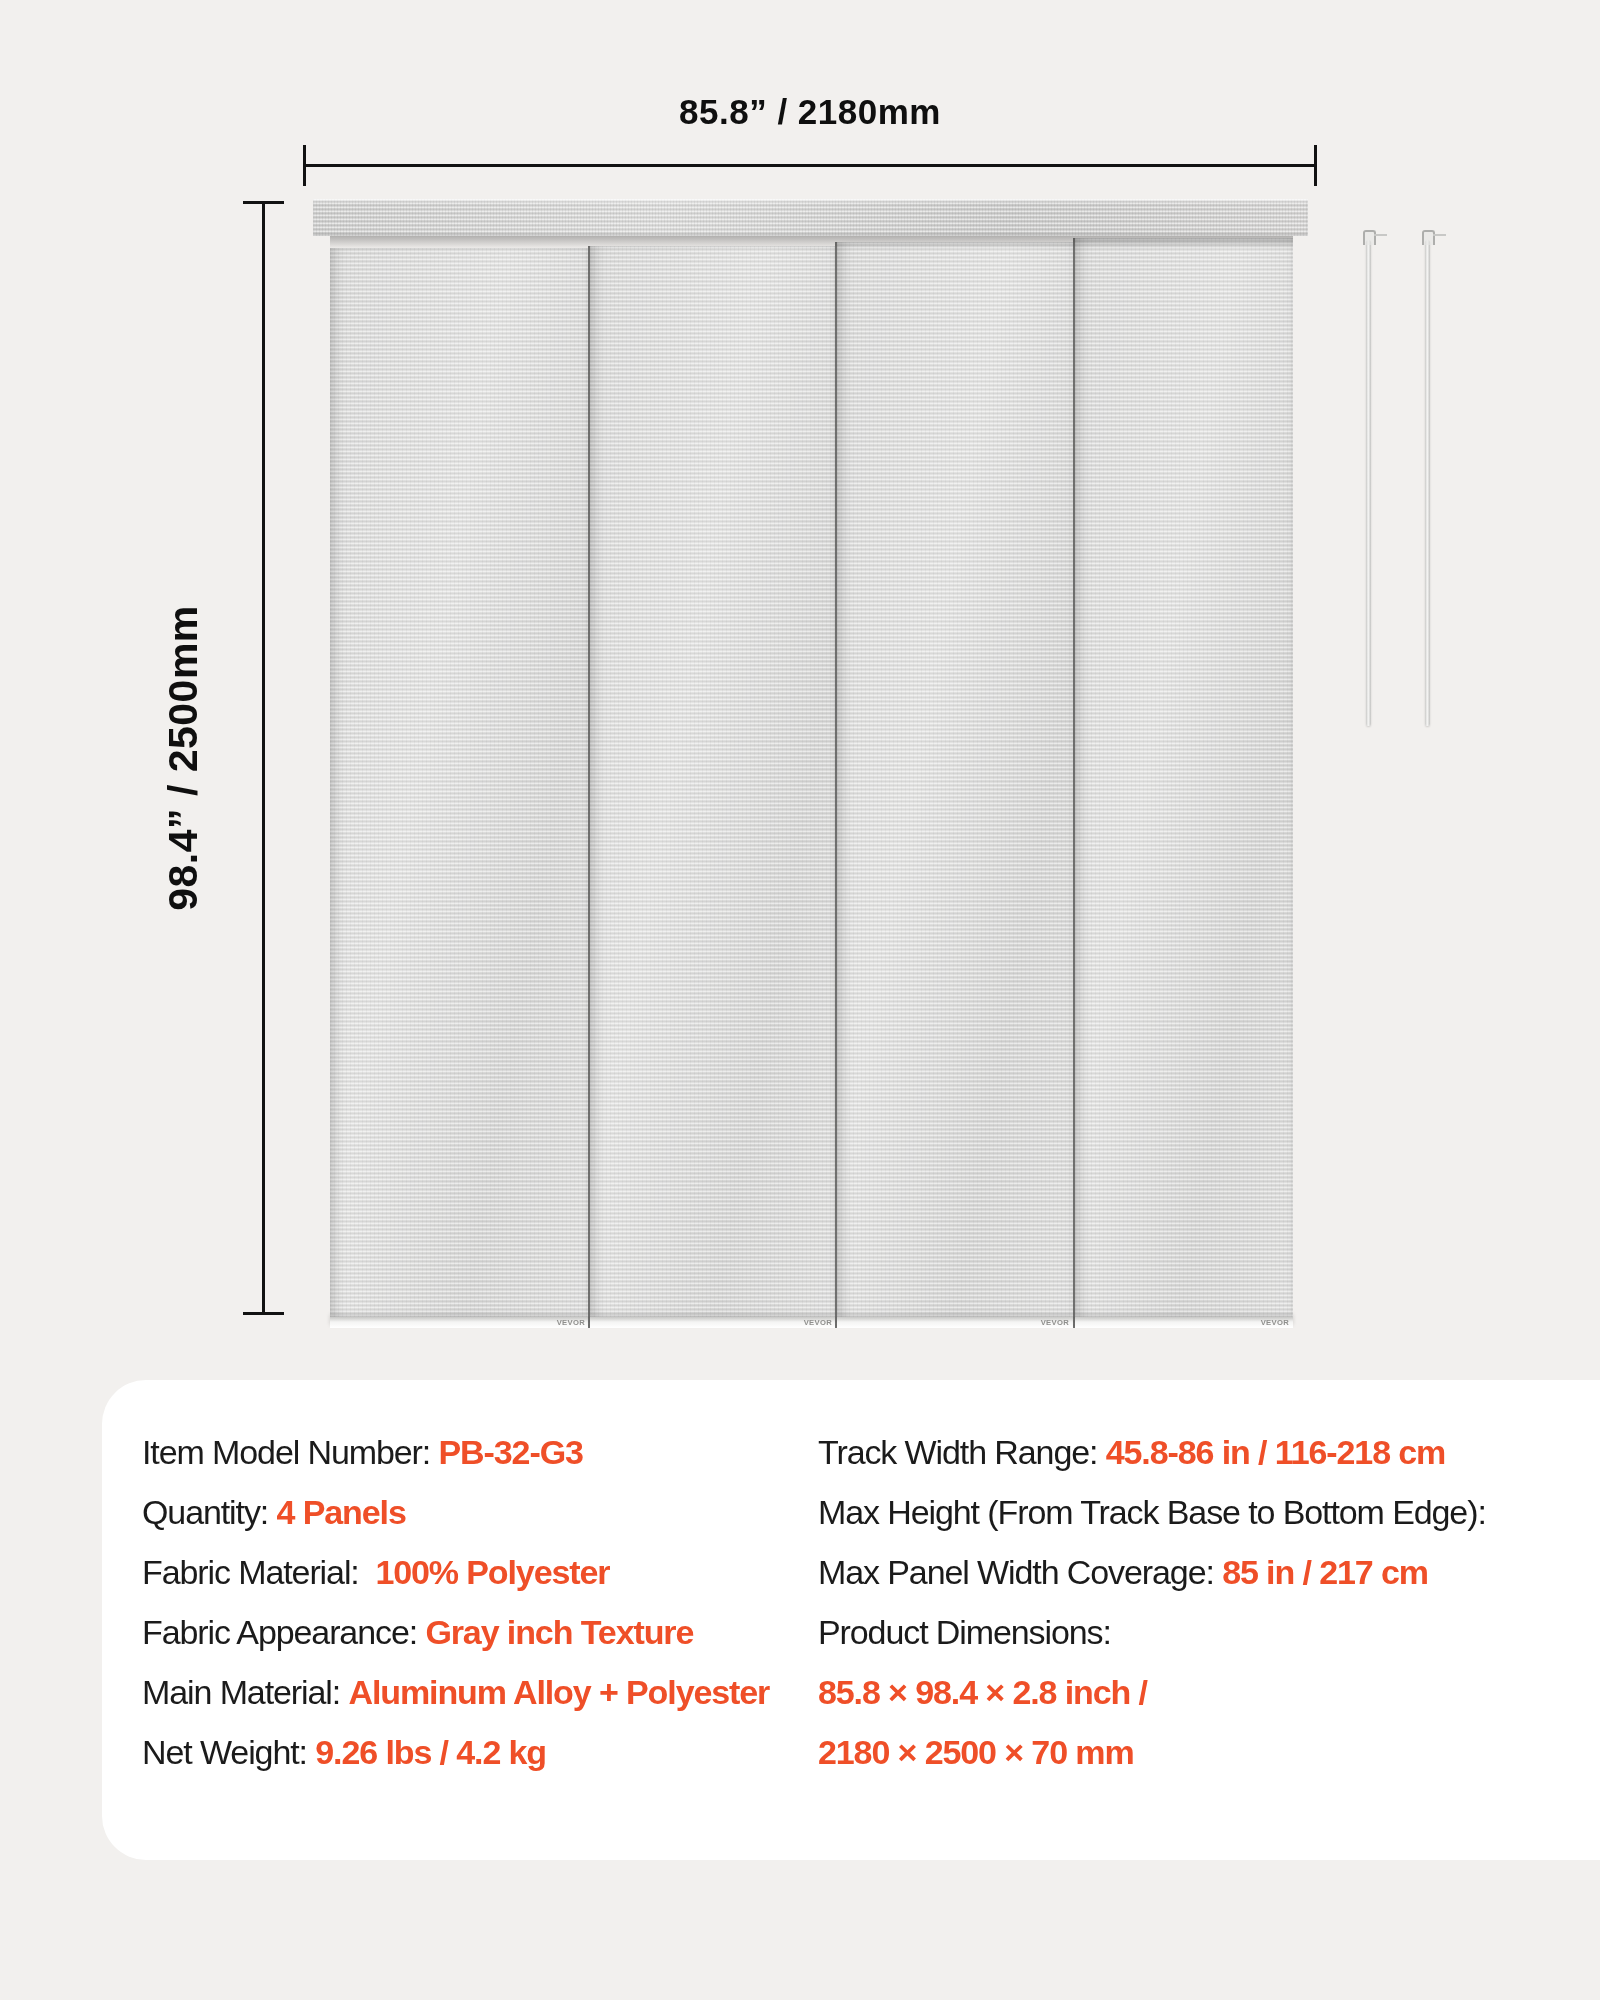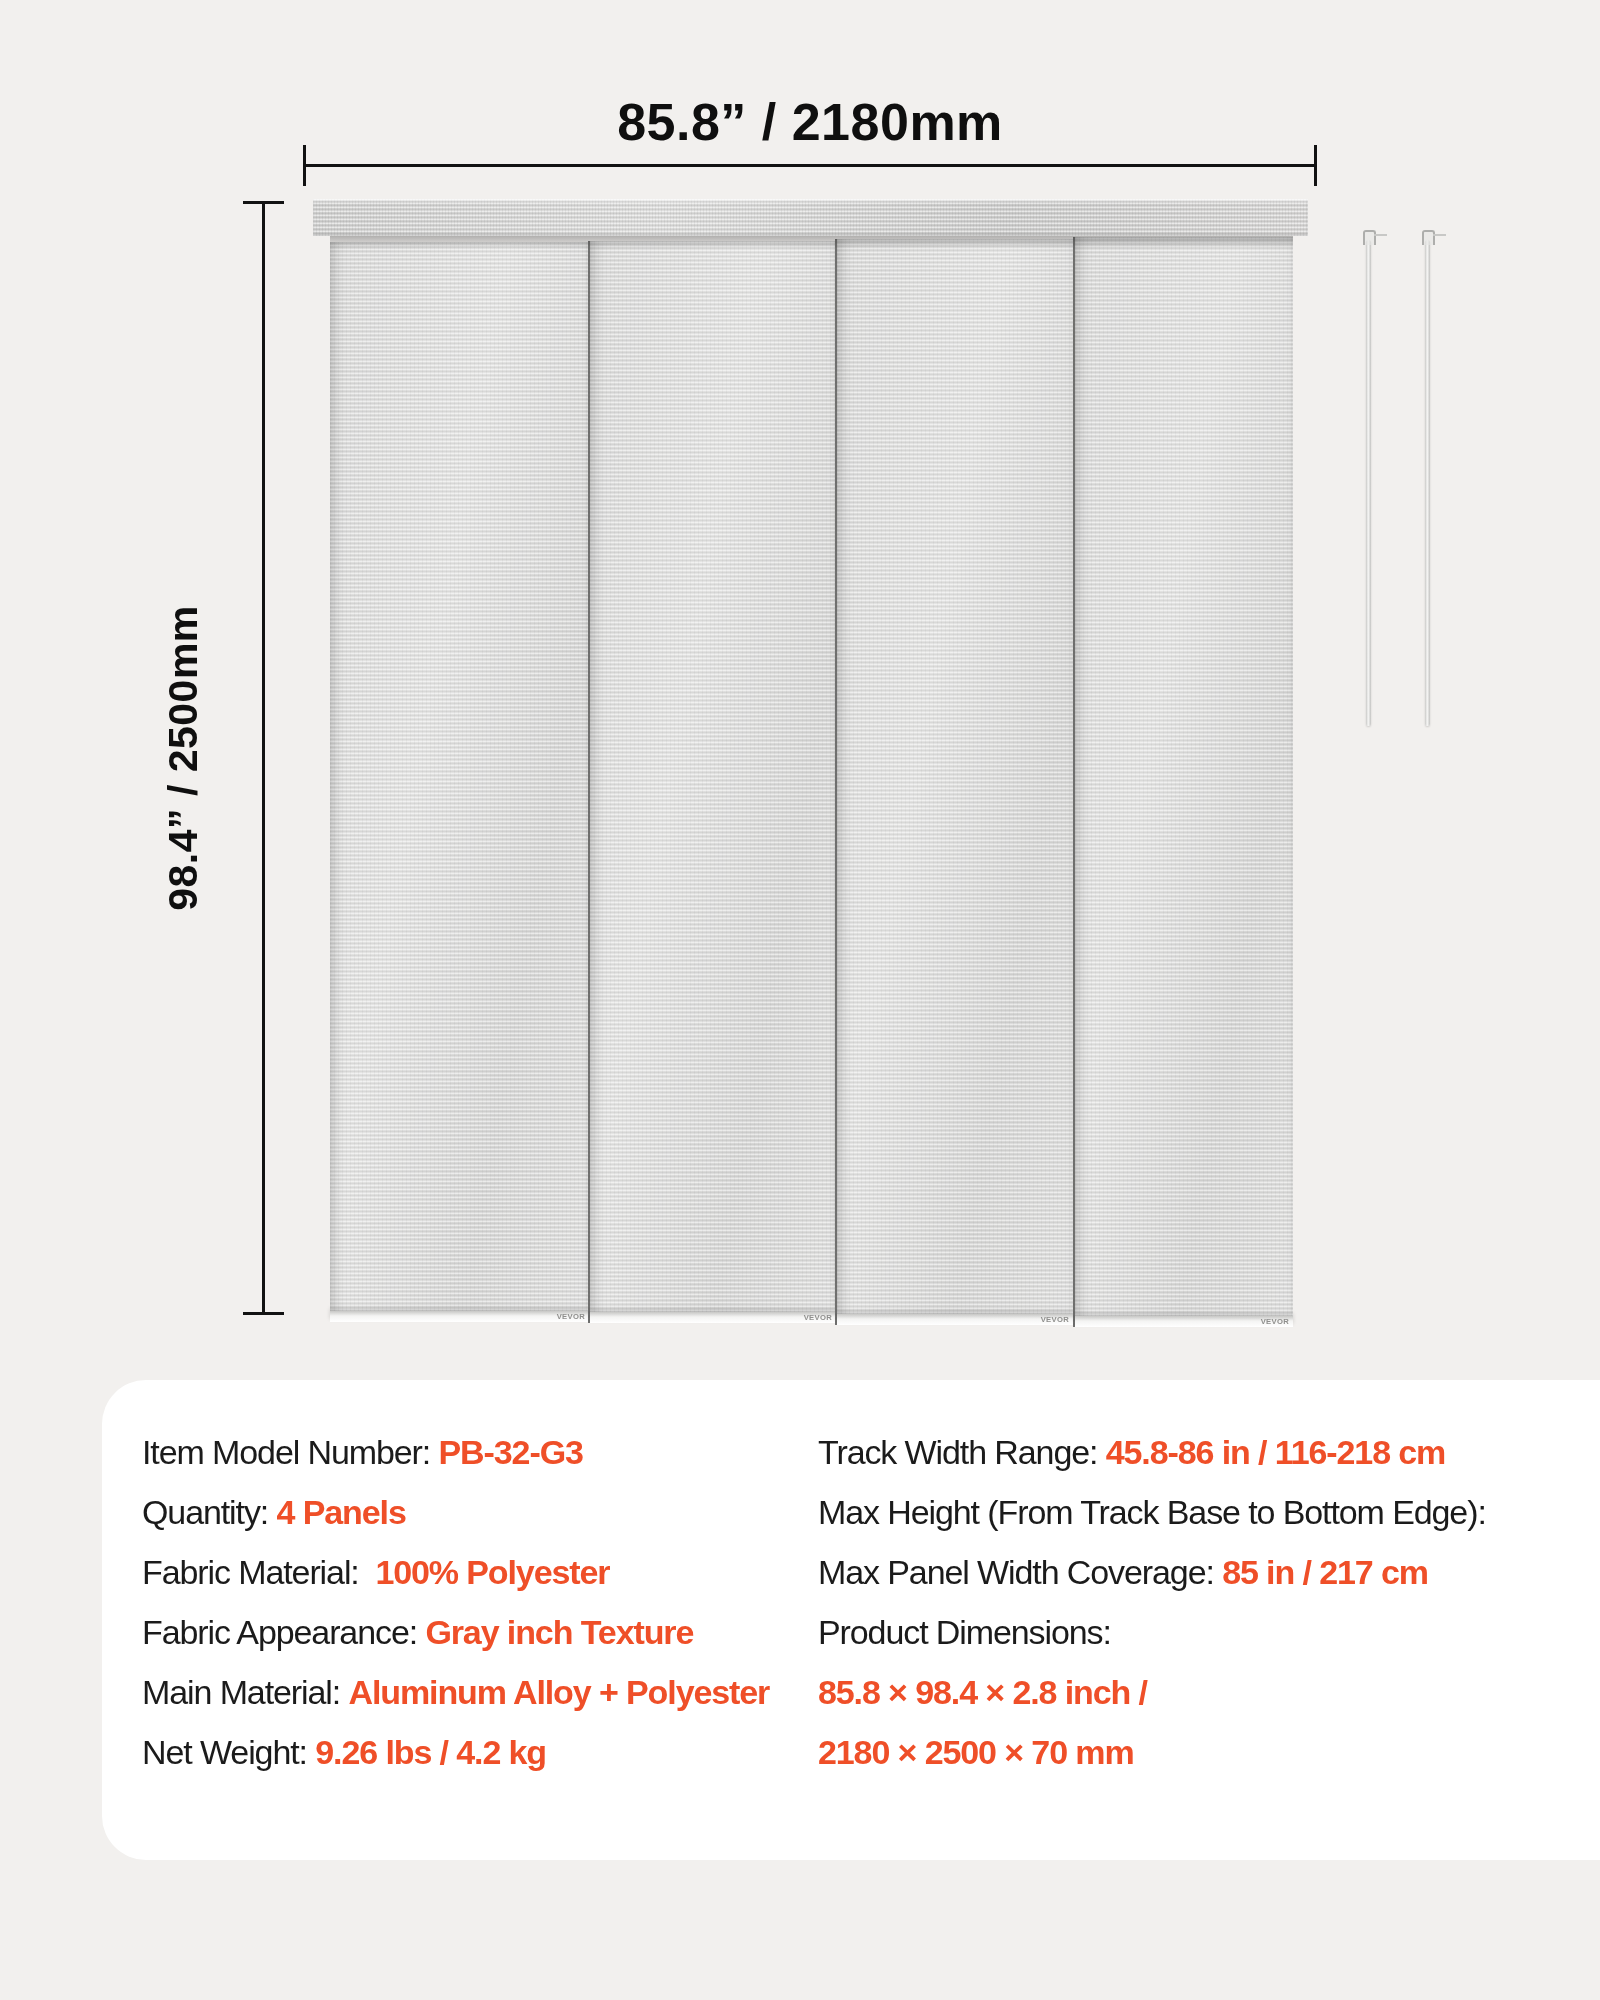--- a/index.html
+++ b/index.html
@@ -5,21 +5,21 @@
   html,body{margin:0;padding:0;}
   body{
     width:1600px;height:2000px;position:relative;overflow:hidden;
     background:#f2f0ee;
     font-family:"Liberation Sans", sans-serif;
     color:#1b1b1b;
   }
   
   .dim-h-label{
     position:absolute;left:810px;top:92px;transform:translateX(-50%);
-    font-size:52px;font-weight:bold;letter-spacing:.5px;color:#0f0f0f;white-space:nowrap;
+    font-size:35px;font-weight:bold;letter-spacing:.5px;color:#0f0f0f;white-space:nowrap;
   }
   .dim-h-line{
     position:absolute;left:303px;top:164px;width:1014px;height:3px;background:#121212;
   }
   .dim-h-line::before,.dim-h-line::after{
     content:"";position:absolute;top:-19px;width:3px;height:41px;background:#121212;
   }
   .dim-h-line::before{left:0;}
   .dim-h-line::after{right:0;}
 
@@ -46,21 +46,21 @@
       linear-gradient(100deg,#cfcfce,#dcdcdb 35%,#cccccb 70%,#d6d5d4);
     box-shadow:inset 0 2px 2px rgba(255,255,255,.7), inset 0 -2px 3px rgba(0,0,0,.12);
   }
   .rail-shadow{
     position:absolute;left:330px;top:236px;width:963px;height:13px;
     background:linear-gradient(rgba(40,40,40,.32),rgba(40,40,40,0));
     z-index:3;
   }
   .panels{
     position:absolute;left:330px;top:236px;width:963px;height:1092px;
-    display:flex;align-items:center;z-index:2;
+    display:flex;align-items:flex-end;z-index:2;
   }
   .panel{
     position:relative;
     background:
       repeating-linear-gradient(90deg, rgba(0,0,0,0.03) 0 1px, rgba(255,255,255,0) 1px 4px),
       repeating-linear-gradient(0deg, rgba(255,255,255,0.5) 0 1px, rgba(0,0,0,0.045) 2px 3px, rgba(255,255,255,0) 3px 4px),
       linear-gradient(100deg,#dadad9,#e3e3e2 40%,#d6d6d5 72%,#dededd);
     box-shadow:inset 10px 0 16px -10px rgba(0,0,0,.28), inset -6px 0 10px -8px rgba(0,0,0,.12);
   }
   .panel:nth-child(1){width:27.0%;height:1080px;}

